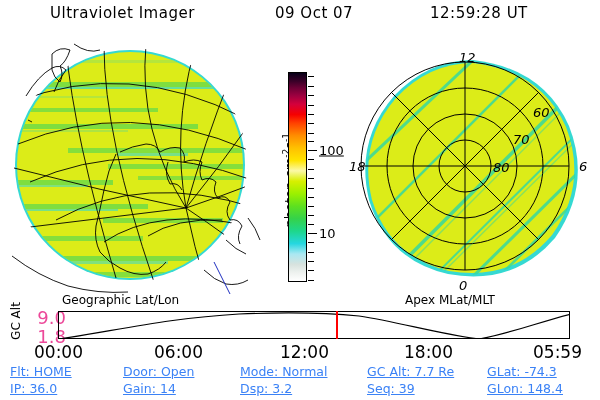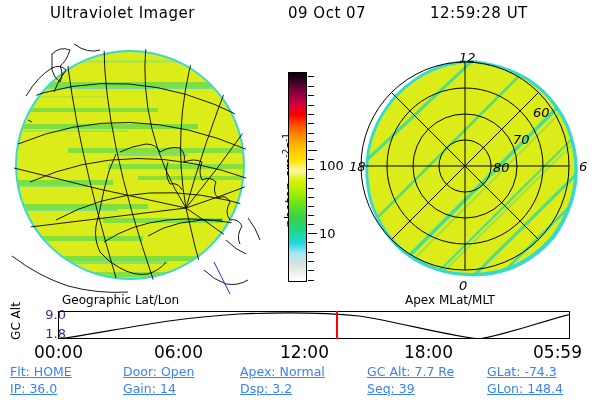--- a/index.html
+++ b/index.html
@@ -25,21 +25,21 @@
   }
   #header span {
     position: absolute;
     top: 0;
     font-size: 15px;
     letter-spacing: 0.5px;
     white-space: nowrap;
     color: #000;
   }
   #title-text   { left: 50px; }
-  #date-text    { left: 288px; }
+  #date-text    { left: 275px; }
   #time-text    { left: 430px; }
 
   
   .panel { position: absolute; font-style: italic; }
 
   #geo-panel   { left: 8px;   top: 40px; width: 258px; height: 255px; }
   #polar-panel { left: 345px; top: 40px; width: 250px; height: 255px; }
 
   .panel-caption {
     position: absolute;
@@ -136,23 +136,23 @@
     width: 56px;
     text-align: center;
     font-size: 12px;
     transform: rotate(-90deg);
     white-space: nowrap;
     color: #000;
   }
   .orbit-ytick {
     position: absolute;
     right: 534px;
-    font-size: 13px;
-    white-space: nowrap;
-    color: #4c1d95;
+    font-size: 18px;
+    white-space: nowrap;
+    color: #ec4899;
   }
   #orbit-ytick-hi { top: 7px; }
   #orbit-ytick-lo { top: 26px; }
   .orbit-xtick {
     position: absolute;
     top: 42px;
     font-size: 17px;
     white-space: nowrap;
     color: #000;
   }
@@ -294,21 +294,21 @@
       <div class="cb-tick" style="top: 134.95px;"></div>
       <div class="cb-tick" style="top: 144.4px;"></div>
       <div class="cb-tick" style="top: 152.8px;"></div>
       <div class="cb-tick" style="top: 162.25px;"></div>
       <div class="cb-tick" style="top: 180.1px;"></div>
       <div class="cb-tick" style="top: 189.55px;"></div>
       <div class="cb-tick" style="top: 199px;"></div>
       <div class="cb-tick" style="top: 208.45px;"></div>
       <div class="cb-tick" style="top: 217.9px;"></div>
       <div class="cb-tick major" style="top: 87.7px;"></div>
-      <div class="cb-label" style="top: 103px;">100</div>
+      <div class="cb-label" style="top: 88px; text-decoration: underline;">100</div>
       <div class="cb-tick major" style="top: 170.65px;"></div>
       <div class="cb-label" style="top: 170.65px;">10</div>
     </div>
 </div>
 
 <div class="panel" id="polar-panel">
   <svg width="250" height="255" viewBox="0 0 250 255">
     <defs>
       <clipPath id="polarDisc">
         <path d="M 128 22 Q 196 30 222 86 Q 244 144 208 196 Q 168 244 104 232 Q 44 218 26 160 Q 12 102 50 58 Q 84 22 128 22 Z"></path>
@@ -385,19 +385,19 @@
       <div class="orbit-xtick" style="left: 404px;">18:00</div>
       <div class="orbit-xtick" style="left: 533px;">05:59</div>
     </div>
 </div>
 
 <div id="status-bar">
     <div class="status-cell status-row1" style="left: 10px;">Flt: HOME</div>
     <div class="status-cell status-row2" style="left: 10px;">IP: 36.0</div>
     <div class="status-cell status-row1" style="left: 123px;">Door: Open</div>
     <div class="status-cell status-row2" style="left: 123px;">Gain: 14</div>
-    <div class="status-cell status-row1" style="left: 240px;">Apex: Normal</div>
+    <div class="status-cell status-row1" style="left: 240px;">Mode: Normal</div>
     <div class="status-cell status-row2" style="left: 240px;">Dsp:    3.2</div>
     <div class="status-cell status-row1" style="left: 367px;">GC Alt: 7.7 Re</div>
     <div class="status-cell status-row2" style="left: 367px;">Seq: 39</div>
     <div class="status-cell status-row1" style="left: 487px; text-align: right;">GLat: -74.3</div>
     <div class="status-cell status-row2" style="left: 487px;">GLon: 148.4</div>
   </div>
 
 </body></html>

